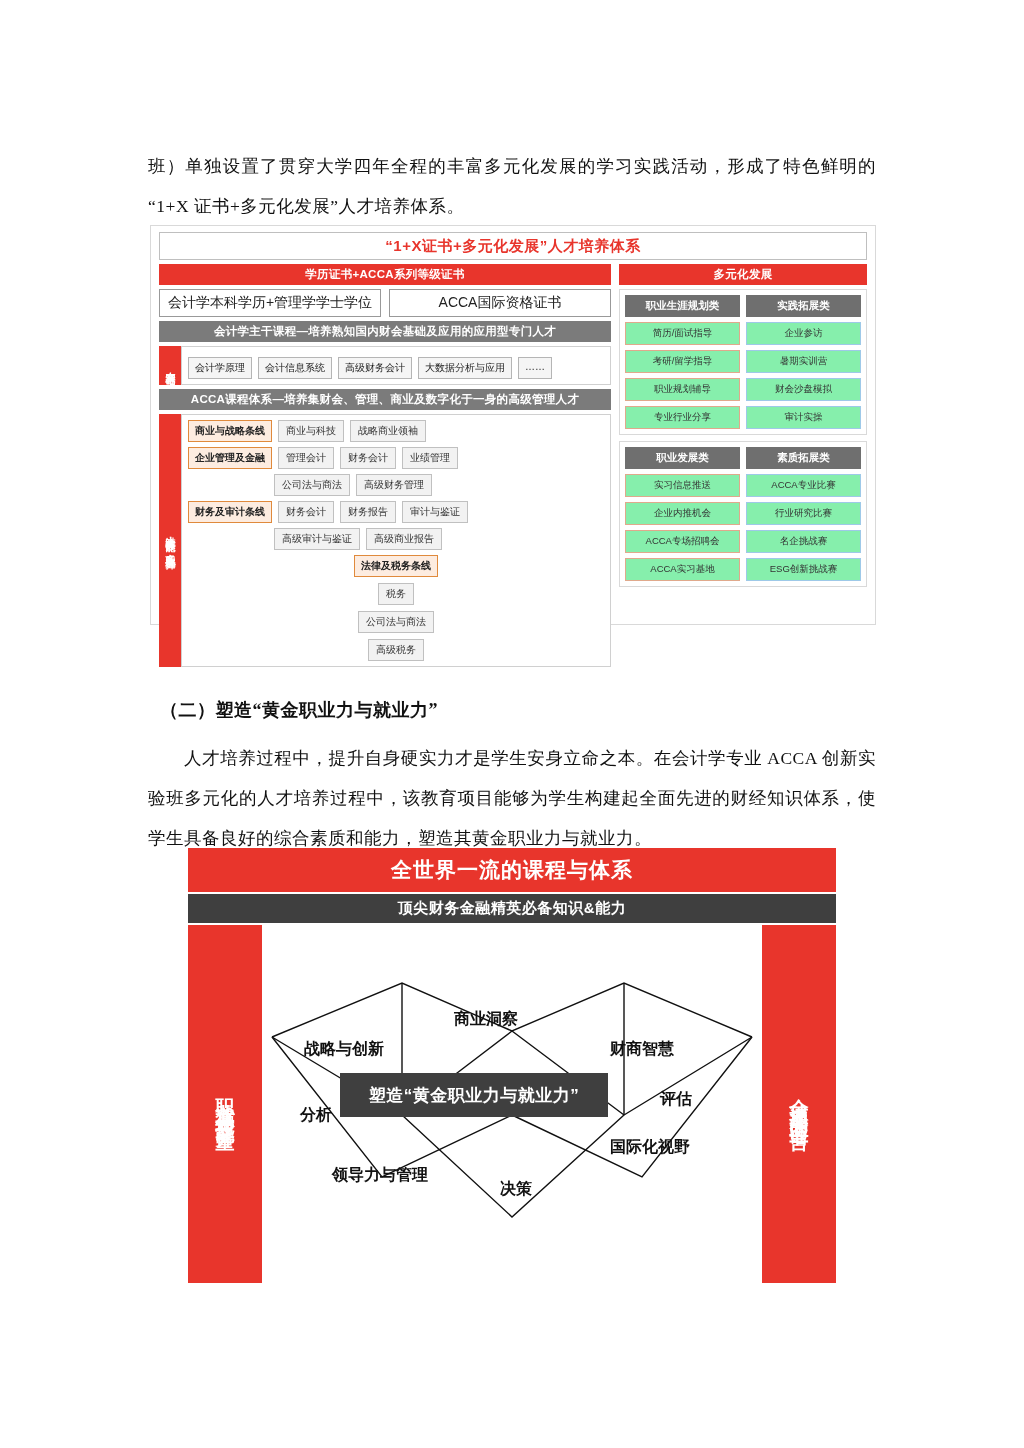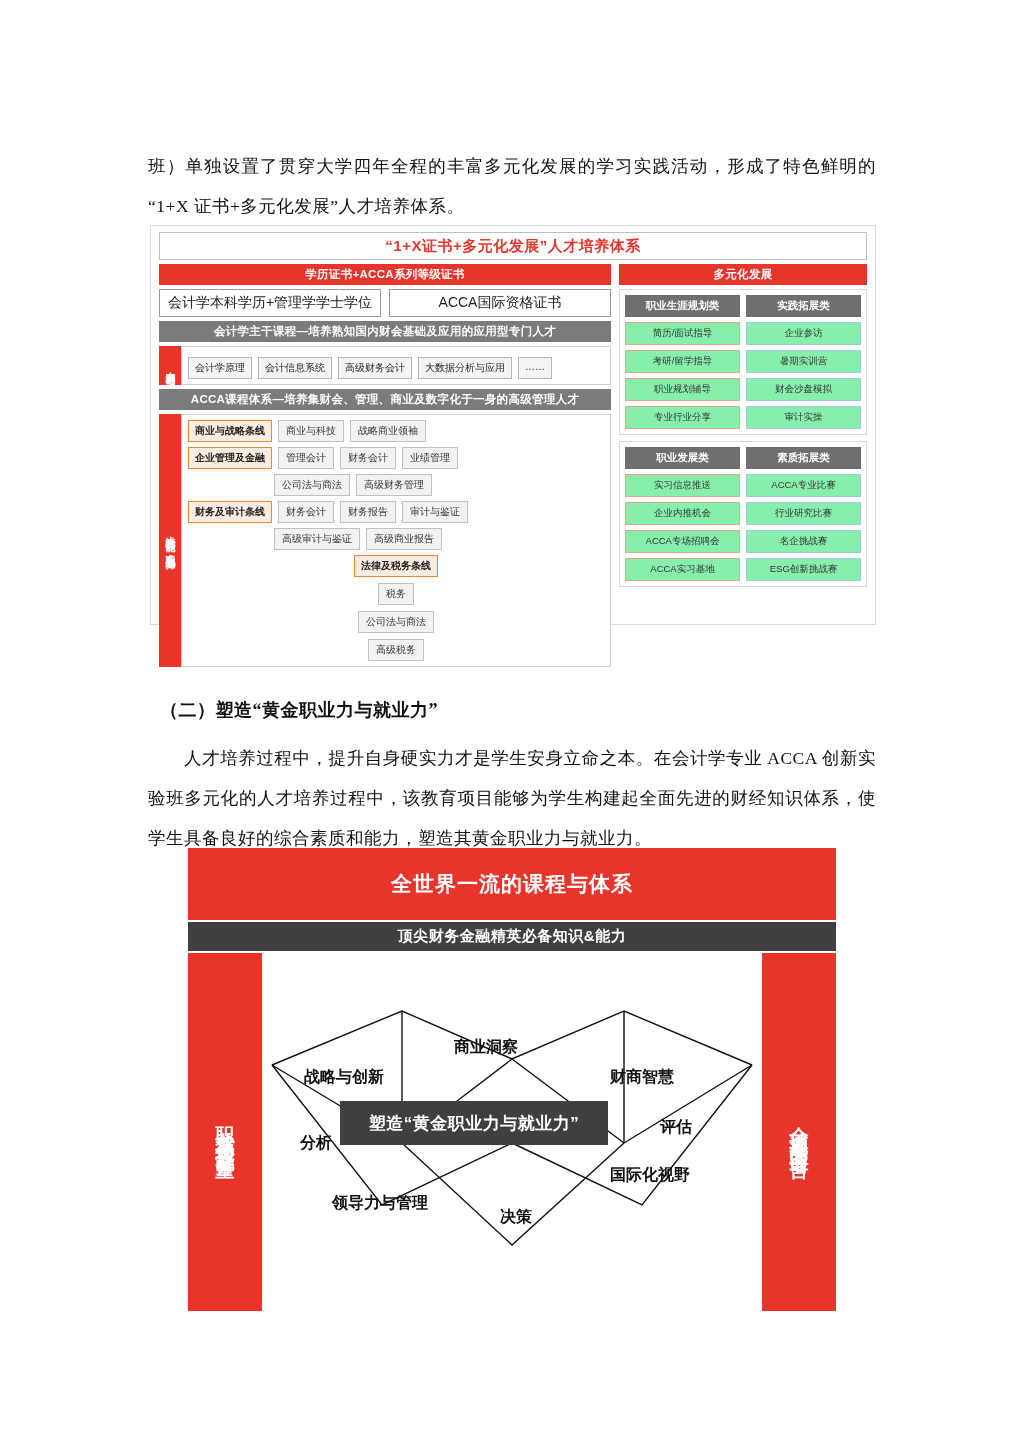--- a/index.html
+++ b/index.html
@@ -90,21 +90,21 @@
   }
   .rcell.blue{border-color:#9ec9e8;}
 
   
   #fig2{
     position:absolute;left:188px;top:848px;width:648px;height:436px;
     font-family:"Liberation Sans","DejaVu Sans",sans-serif;
   }
   #fig2 .f2top{
     background:#e8352c;color:#fff;text-align:center;font-size:21px;font-weight:bold;
-    padding:22px 0;letter-spacing:1px;
+    padding:8px 0;letter-spacing:1px;
   }
   #fig2 .f2sub{
     background:#3f3f3f;color:#fff;text-align:center;font-size:15px;font-weight:bold;
     padding:5px 0;margin-top:2px;letter-spacing:.5px;
   }
   #fig2 .f2main{position:relative;height:358px;margin-top:2px;background:#e8352c;}
   #fig2 .f2inner{
     position:absolute;left:74px;right:74px;top:0;bottom:0;background:#fff;
   }
   #fig2 .f2strip{

